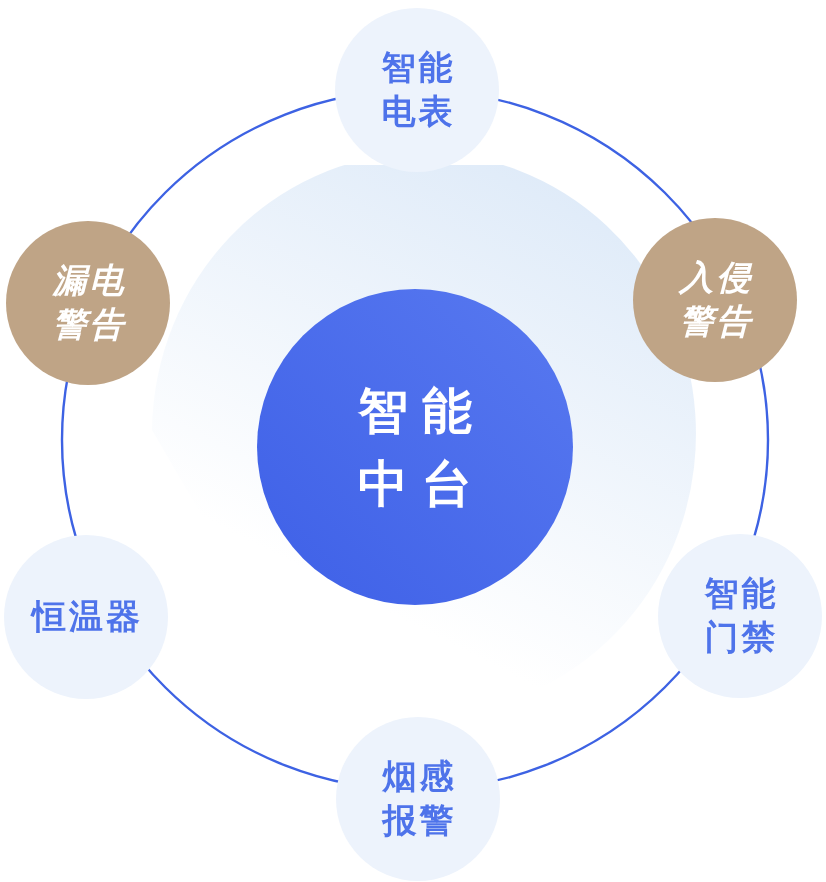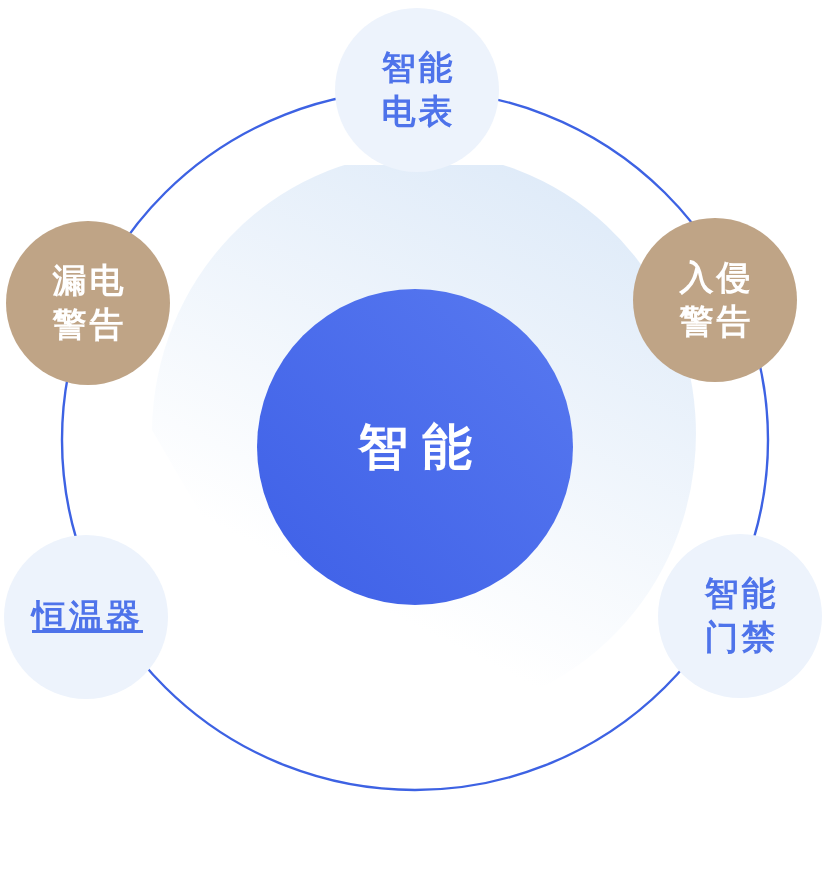--- a/index.html
+++ b/index.html
@@ -82,41 +82,43 @@
     margin-right: -3px;
     white-space: nowrap;
   }
   .node.light {
     background: var(--satellite-light-bg, #edf3fc);
     color: var(--satellite-light-text, #4e73ea);
   }
   .node.tan {
     background: var(--satellite-tan-bg, #bfa486);
     color: var(--satellite-tan-text, #ffffff);
+    font-style: italic;
   }
   .pos-top         { left: 335px; top: 8px;   }
   .pos-upper-left  { left: 6px;   top: 221px; }
   .pos-upper-right { left: 633px; top: 218px; }
-  .pos-left        { left: 4px;   top: 535px; text-decoration: underline; }
+  .pos-left        { left: 4px;   top: 535px; }
   .pos-right       { left: 658px; top: 534px; }
   .pos-bottom      { left: 336px; top: 717px; }
 </style>
 </head>
 <body>
 
 <div class="stage">
 
   <svg class="orbit-svg" viewBox="0 0 826 882" xmlns="http://www.w3.org/2000/svg">
     <ellipse cx="415" cy="440" rx="353" ry="350"></ellipse>
   </svg>
 
   <div class="blob"></div>
 
   <div class="center-node">
     <span class="line">智能</span>
+    <span class="line">中台</span>
   </div>
 
   <div class="node light pos-top">
     <span class="line">智能</span>
     <span class="line">电表</span>
   </div>
 
   <div class="node tan pos-upper-left">
     <span class="line">漏电</span>
     <span class="line">警告</span>
@@ -129,14 +131,18 @@
 
   <div class="node light pos-left">
     <span class="line">恒温器</span>
   </div>
 
   <div class="node light pos-right">
     <span class="line">智能</span>
     <span class="line">门禁</span>
   </div>
 
+  <div class="node light pos-bottom">
+    <span class="line">烟感</span>
+    <span class="line">报警</span>
+  </div>
 
 </div>
 
 </body></html>

